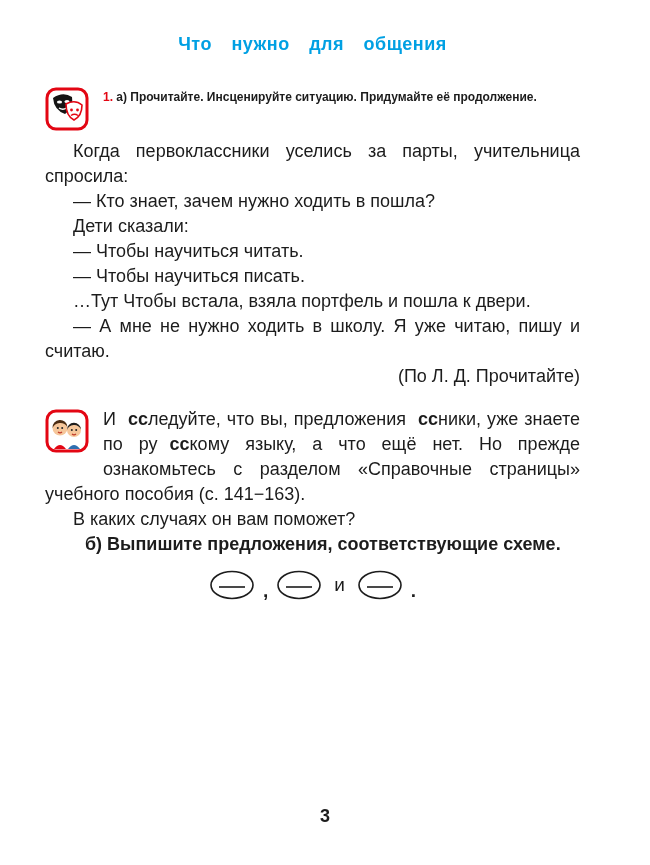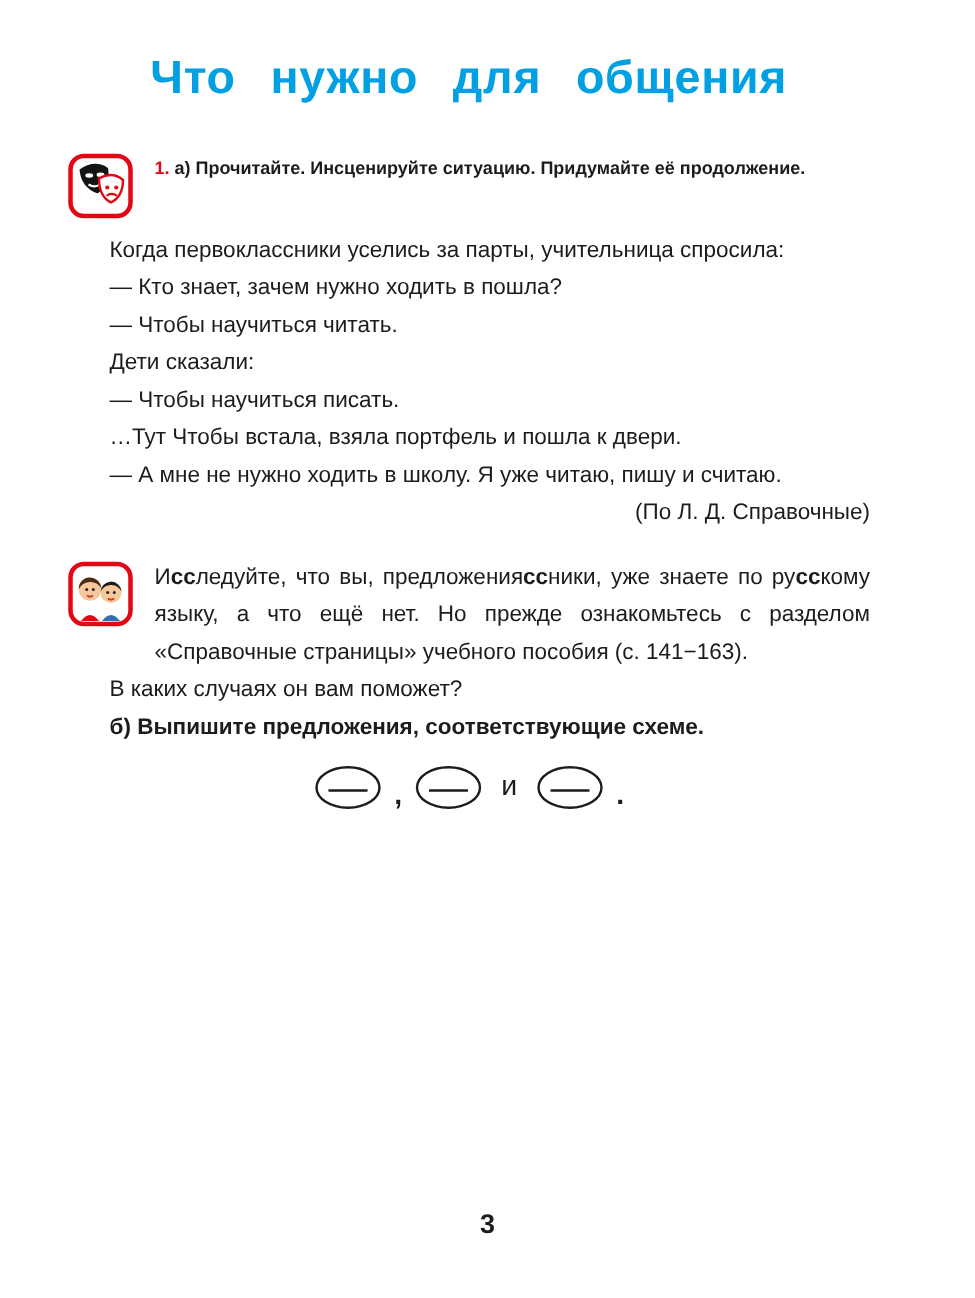--- a/index.html
+++ b/index.html
@@ -10,21 +10,21 @@
     color: #1c1c1c;
     position: relative;
     overflow: hidden;
   }
   .page {
     padding: 30px 70px 0 45px;
   }
   .title {
     color: #00a0e3;
     text-align: center;
-    font-size: 31px;
+    font-size: 18px;
     font-weight: bold;
     word-spacing: 14px;
     letter-spacing: 0.5px;
     margin: 4px 0 30px 0;
   }
   .exercise { position: relative; }
   .icon-box {
     float: left;
     width: 44px;
     height: 44px;
@@ -33,28 +33,28 @@
   .icon-box svg { display: block; width: 100%; height: 100%; }
   .ex-head {
     font-weight: bold;
     font-size: 12px;
     line-height: 25px;
     text-align: justify;
   }
   .num { color: #e30613; }
   .story { clear: left; margin-top: 8px; }
   .para, .body-text {
-    font-size: 15px;
+    font-size: 18px;
     line-height: 25px;
     text-align: justify;
   }
   .indent { text-indent: 28px; }
   .right { text-align: right; }
   .section2 { margin-top: 18px; }
-  .bold { font-weight: bold; }
+  .bold { font-weight: bold; margin-left: 12px; }
   .scheme {
     clear: both;
     display: flex;
     align-items: center;
     justify-content: center;
     gap: 8px;
     margin: 12px 0 14px 0;
     font-size: 19px;
   }
   .scheme .low { align-self: flex-end; line-height: 1; padding-bottom: 1px; font-weight: bold; }
@@ -88,26 +88,26 @@
         <path d="M21 17 q9 -5 16 1 q0 11 -8 15 q-8 -4 -8 -16z" fill="#ffffff" stroke="#e30613" stroke-width="1.6"></path>
         <circle cx="26.5" cy="23" r="1.4" fill="#e30613"></circle>
         <circle cx="32.5" cy="23" r="1.4" fill="#e30613"></circle>
         <path d="M26 28.5 q3.5 -2.5 7 0" fill="none" stroke="#e30613" stroke-width="1.4"></path>
       </svg>
     </div>
     <p class="ex-head"><span class="num">1.</span>&nbsp;<span>а) Прочитайте. Инсценируйте ситуацию. Придумайте её продолжение.</span></p>
     <div class="story">
         <p class="para indent">Когда первоклассники уселись за парты, учительница спросила:</p>
         <p class="para indent">— Кто знает, зачем нужно ходить в пошла?</p>
+        <p class="para indent">Дети сказали:</p>
         <p class="para indent">— Чтобы научиться читать.</p>
-        <p class="para indent">Дети сказали:</p>
         <p class="para indent">— Чтобы научиться писать.</p>
         <p class="para indent">…Тут Чтобы встала, взяла портфель и пошла к двери.</p>
         <p class="para indent">— А мне не нужно ходить в школу. Я уже читаю, пишу и считаю.</p>
-        <p class="para right">(По Л. Д. Справочные)</p>
+        <p class="para right">(По Л. Д. Прочитайте)</p>
       </div>
   </div>
 
   <div class="exercise section2">
     <div class="icon-box">
       <svg viewBox="0 0 44 44" xmlns="http://www.w3.org/2000/svg">
         <rect x="2" y="2" width="40" height="40" rx="9" fill="#ffffff" stroke="#e30613" stroke-width="3"></rect>
         <circle cx="15" cy="19" r="7.5" fill="#f6c79b"></circle>
         <path d="M7.5 19 a7.5 7.5 0 0 1 15 -1 q-3 -4.5 -8 -4 q-5 0.5 -7 5z" fill="#4a2c13"></path>
         <circle cx="12.8" cy="19" r="1" fill="#222222"></circle>

